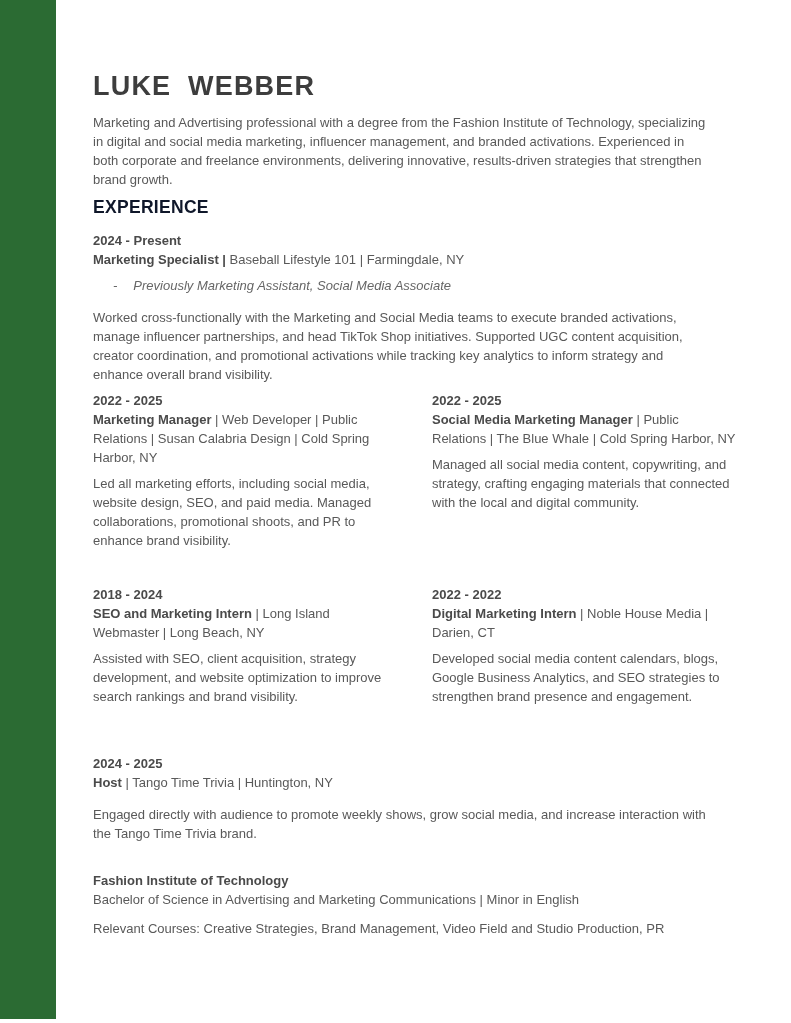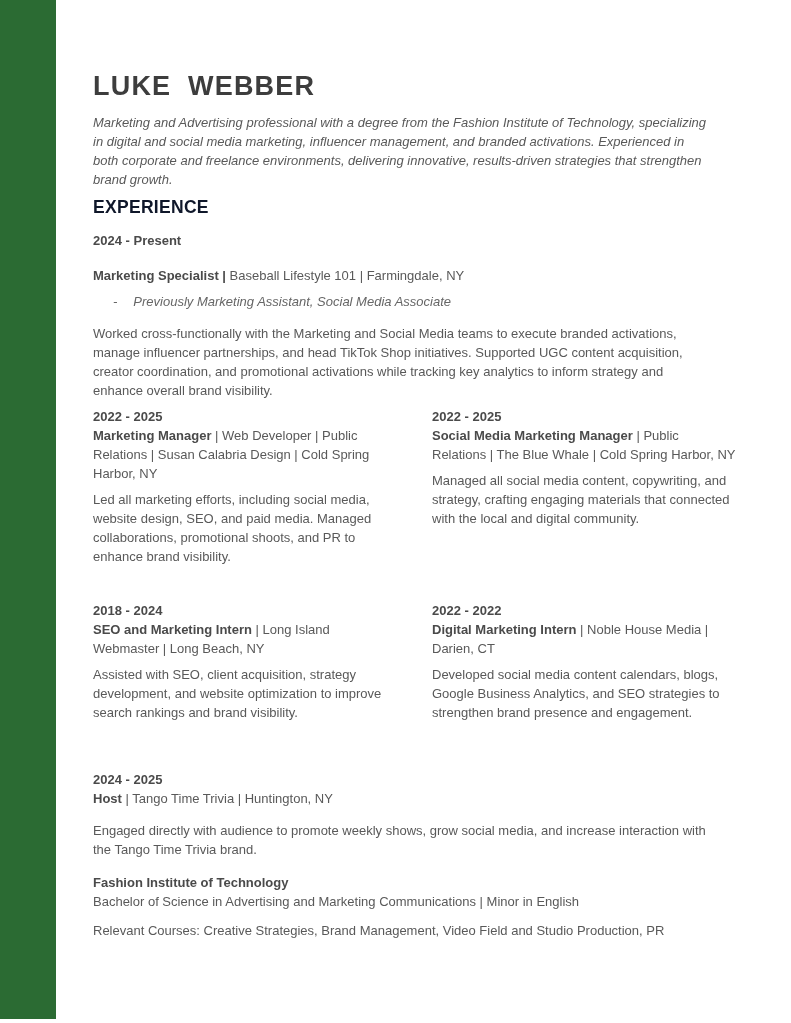--- a/index.html
+++ b/index.html
@@ -44,32 +44,32 @@
     font-weight: bold;
     color: #434343;
   }
   .contact .sep { margin: 0 4px; }
   .website-link {
     color: #2e7d32;
     font-weight: bold;
     text-decoration: none;
     cursor: pointer;
   }
-  .summary { margin: 13px 10px 0 0; font-style: italic; }
+  .summary { margin: 13px 10px 0 0; }
   .section-heading {
     margin: 8px 0 0 0;
     font-size: 17.5px;
     line-height: 21px;
     font-weight: bold;
     color: #0f172a;
     letter-spacing: 0.3px;
   }
   .section-heading.education { margin-top: 33px; }
   .dates {
-    margin: 13px 0 16px 0;
+    margin: 13px 0 0 0;
     font-weight: bold;
     color: #4a4a4a;
   }
   .job-title-line { margin: 0; }
   .job-title-line .bold, .cell .bold { font-weight: bold; color: #4a4a4a; text-align: right; }
   .note-line {
     margin: 7px 0 12px 0;
     padding-left: 20px;
     font-style: italic;
     color: #666666;
@@ -82,21 +82,21 @@
     grid-template-columns: 304px 304px;
     column-gap: 21px;
     row-gap: 37px;
     gap: 35px;
   }
   .cell .dates { margin: 0; }
   .cell .desc { margin: 7px 0 0 0; }
   .host-block { margin-top: 48px; }
   .host-block .dates { margin: 0; }
   .school {
-    margin: 14px 0 0 0;
+    margin: 28px 0 0 0;
     font-weight: bold;
     color: #4a4a4a;
   }
   .degree { margin: 0; }
   .courses { margin: 10px 0 0 0; }
 </style>
 </head>
 <body>
 
 <div class="accent-bar"></div>

